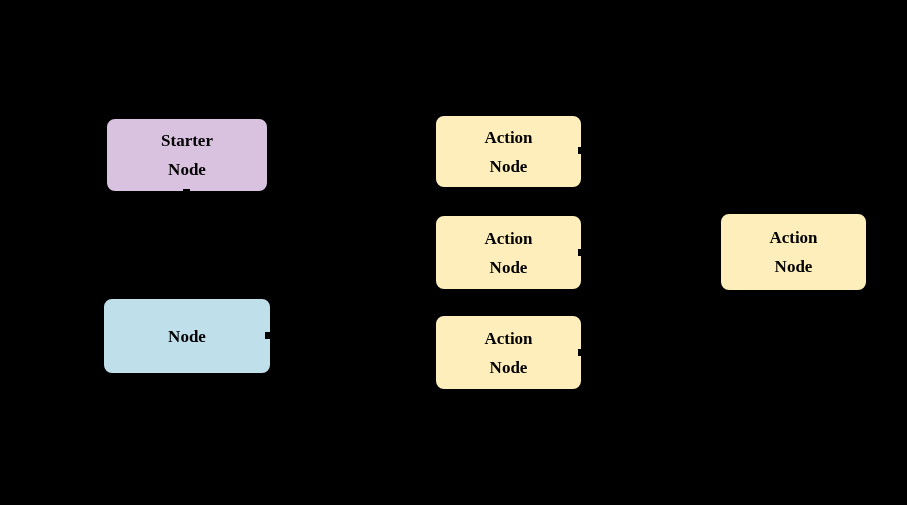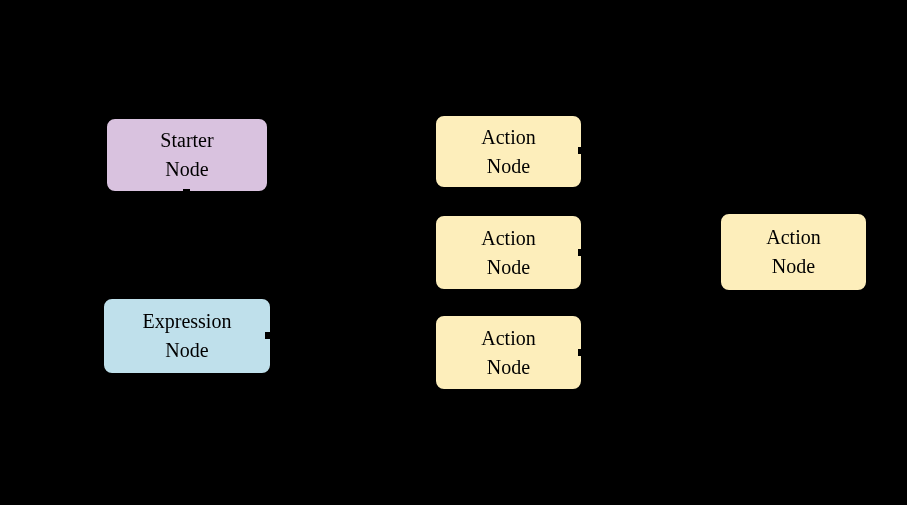--- a/index.html
+++ b/index.html
@@ -18,22 +18,22 @@
   .node {
     position: absolute;
     display: flex;
     flex-direction: column;
     align-items: center;
     justify-content: center;
     border: 2px solid #000000;
     border-radius: 10px;
     box-sizing: border-box;
     color: #000000;
-    font-weight: normal;
-    font-size: 20px;
+    font-weight: bold;
+    font-size: 17px;
     line-height: 29px;
     text-align: center;
   }
   
   .pos-starter   { left: 105px; top: 117px; width: 164px; height: 76px; }
   .pos-action1   { left: 434px; top: 114px; width: 149px; height: 75px; }
   .pos-action2   { left: 434px; top: 214px; width: 149px; height: 77px; }
   .pos-expression{ left: 102px; top: 297px; width: 170px; height: 78px; }
   .pos-action3   { left: 434px; top: 314px; width: 149px; height: 77px; }
   .pos-action4   { left: 719px; top: 212px; width: 149px; height: 80px; }
@@ -63,21 +63,20 @@
     <span>Action</span>
     <span>Node</span>
   </div>
 
   <div class="node pos-action2" style="background-color: rgb(253, 238, 187);">
     <span>Action</span>
     <span>Node</span>
   </div>
 
   <div class="node pos-expression" style="background-color: rgb(191, 224, 235);">
-    <span>Expression</span>
     <span>Node</span>
   </div>
 
   <div class="node pos-action3" style="background-color: rgb(253, 238, 187);">
     <span>Action</span>
     <span>Node</span>
   </div>
 
   <div class="node pos-action4" style="background-color: rgb(253, 238, 187);">
     <span>Action</span>

